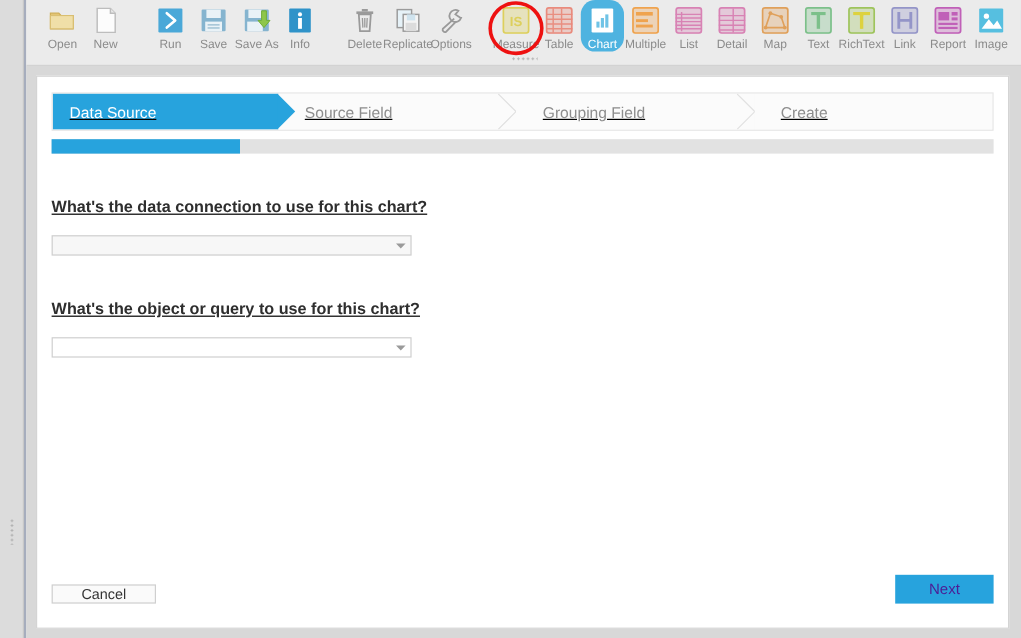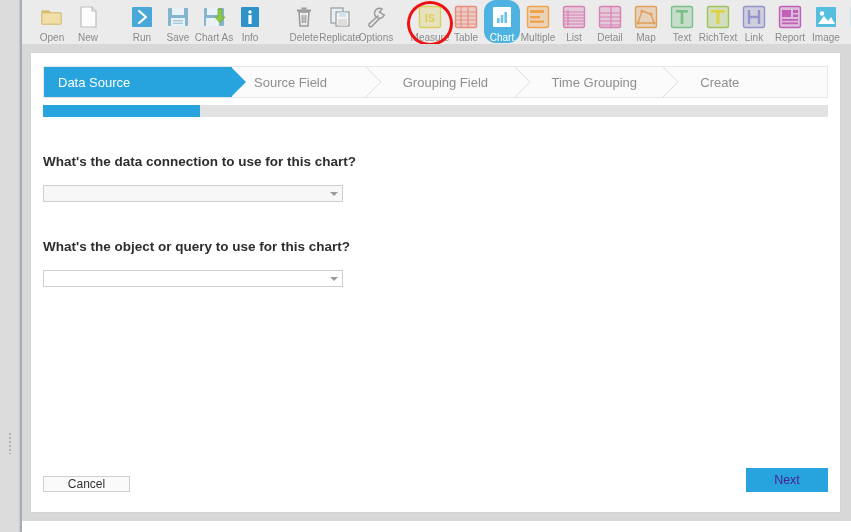--- a/index.html
+++ b/index.html
@@ -127,24 +127,25 @@
     left: 385px; top: 1px;
     width: 46px; height: 45px;
     border: 3px solid #ee1111;
     border-radius: 50%;
     pointer-events: none;
   }
 
   
   .panel {
     position: absolute;
-    left: 22px; top: 44px;
+    left: 22px; top: 55px;
     width: 829px; height: 477px;
     background: #d8d8d8;
     padding: 8px 10px 8px 8px;
+    text-decoration: underline;
   }
   .panel-inner {
     position: relative;
     width: 100%; height: 100%;
     background: #ffffff;
     border: 1px solid #d4d4d4;
   }
 
   
   .steps {
@@ -308,21 +309,21 @@
               </svg></span>
             <span class="tb-label">Save</span>
           </div>
           <div class="tb-item">
             <span class="tb-icon"><svg width="26" height="26" viewBox="0 0 26 26">
                 <rect x="3" y="4" width="20" height="18" rx="1" fill="#85b4cf"></rect>
                 <rect x="6" y="4" width="11" height="7" fill="#e9f2f7"></rect>
                 <rect x="5" y="14" width="13" height="8" fill="#e9f2f7"></rect>
                 <path d="M17 5 L21 5 L21 13 L24 13 L19 19 L14 13 L17 13 Z" fill="#8ec64a" stroke="#6fae34" stroke-width="0.8"></path>
               </svg></span>
-            <span class="tb-label">Chart As</span>
+            <span class="tb-label">Save As</span>
           </div>
           <div class="tb-item">
             <span class="tb-icon"><svg width="26" height="26" viewBox="0 0 26 26">
                 <rect x="4" y="3" width="18" height="20" rx="1" fill="#2f93c9"></rect>
                 <circle cx="13" cy="8" r="1.7" fill="#ffffff"></circle>
                 <rect x="11.4" y="11" width="3.2" height="9" fill="#ffffff"></rect>
               </svg></span>
             <span class="tb-label">Info</span>
           </div>
         </div>
@@ -504,28 +505,20 @@
           </div>
           <div class="step">
             <span>Grouping Field</span>
             <span class="chev" style="right: -1px;">
               <svg width="16" height="30" viewBox="0 0 16 30">
                 <path d="M0 0 L15 15 L0 30" fill="none" stroke="#e0e0e0" stroke-width="1"></path>
               </svg>
             </span>
           </div>
           <div class="step">
-            <span>Time Grouping</span>
-            <span class="chev" style="right: -1px;">
-              <svg width="16" height="30" viewBox="0 0 16 30">
-                <path d="M0 0 L15 15 L0 30" fill="none" stroke="#e0e0e0" stroke-width="1"></path>
-              </svg>
-            </span>
-          </div>
-          <div class="step">
             <span>Create</span>
           </div>
         </div>
 
       <div class="progress-track">
         <div class="progress-fill" id="progress-fill" style="width: 20%;"></div>
       </div>
 
       <div class="form">
 

